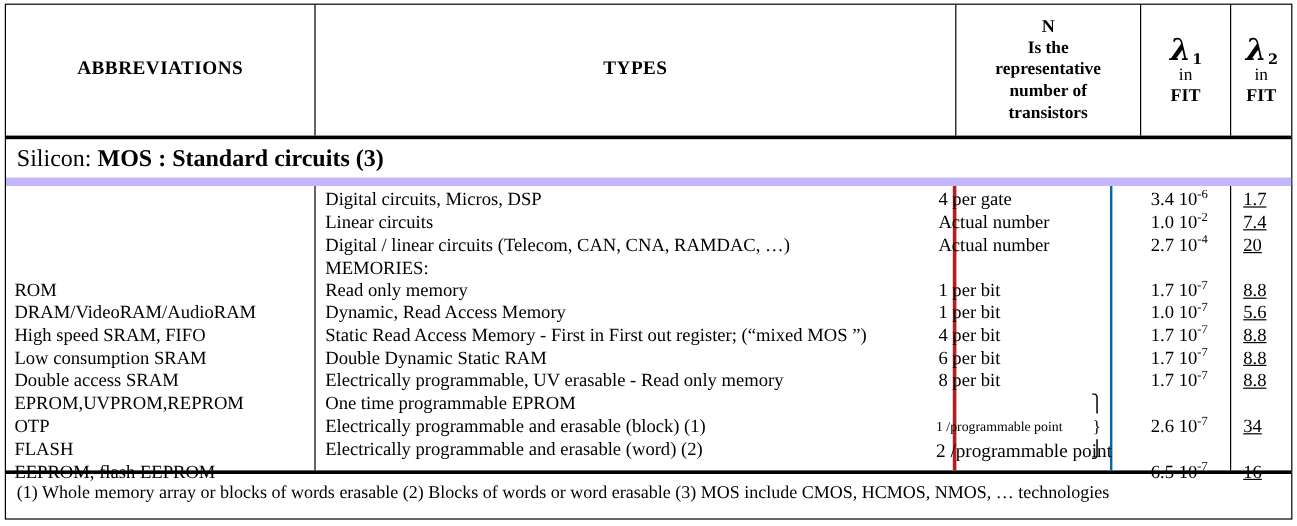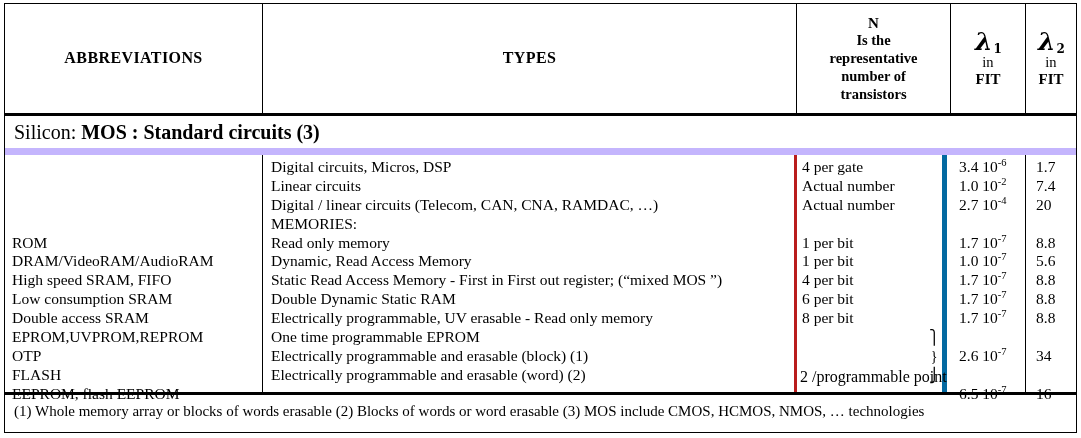--- a/index.html
+++ b/index.html
@@ -95,37 +95,37 @@
     border-bottom: 3px solid #000;
   }
   .col {
     position: absolute;
     top: 0;
     height: 100%;
     box-sizing: border-box;
   }
   .col-abbrev { left: 0;    width: 258px; border-right: 1px solid #000; }
   .col-types  { left: 258px; width: 534px; border-right: 3px solid #b91c1c; }
-  .col-n      { left: 788px; width: 154px; border-right: 5px solid #0369a1; }
+  .col-n      { left: 768px; width: 154px; border-right: 2px solid #0369a1; }
   .col-l1     { left: 946px; width: 75px;  border-right: 1px solid #000; }
   .col-l2     { left: 1021px; width: 50px; }
 
   .rowlist { position: relative; padding-top: 3px; }
   .r {
     height: 18.9px;
     line-height: 18.9px;
     font-size: 15.5px;
     white-space: nowrap;
     overflow: hidden;
   }
   .col-abbrev .r { padding-left: 7px; }
   .col-types  .r { padding-left: 8px; }
   .col-n      .r { padding-left: 9px; }
   .col-l1     .r { padding-left: 8px; }
-  .col-l2     .r { padding-left: 10px; }
+  .col-l2     .r { padding-left: 10px; text-decoration: underline; }
 
   .r.blank { color: transparent; }
 
   sup.exp {
     font-size: 10.5px;
     vertical-align: super;
     line-height: 0;
   }
 
   
@@ -262,20 +262,21 @@
           <div class="r">1 per bit</div>
           <div class="r">4 per bit</div>
           <div class="r">6 per bit</div>
           <div class="r">8 per bit</div>
           <div class="r blank">&nbsp;</div>
           <div class="r blank">&nbsp;</div>
           <div class="r blank">&nbsp;</div>
           <div class="r blank">&nbsp;</div>
         </div>
       <div class="brace-group">
+        <div class="brace-label">1 /programmable point</div>
         <div class="brace-mark">
           <span>⎫</span>
           <span>}</span>
           <span>⎭</span>
         </div>
       </div>
       <div class="pp-two">2 /programmable point</div>
     </div>
 
     <div class="col col-l1">

